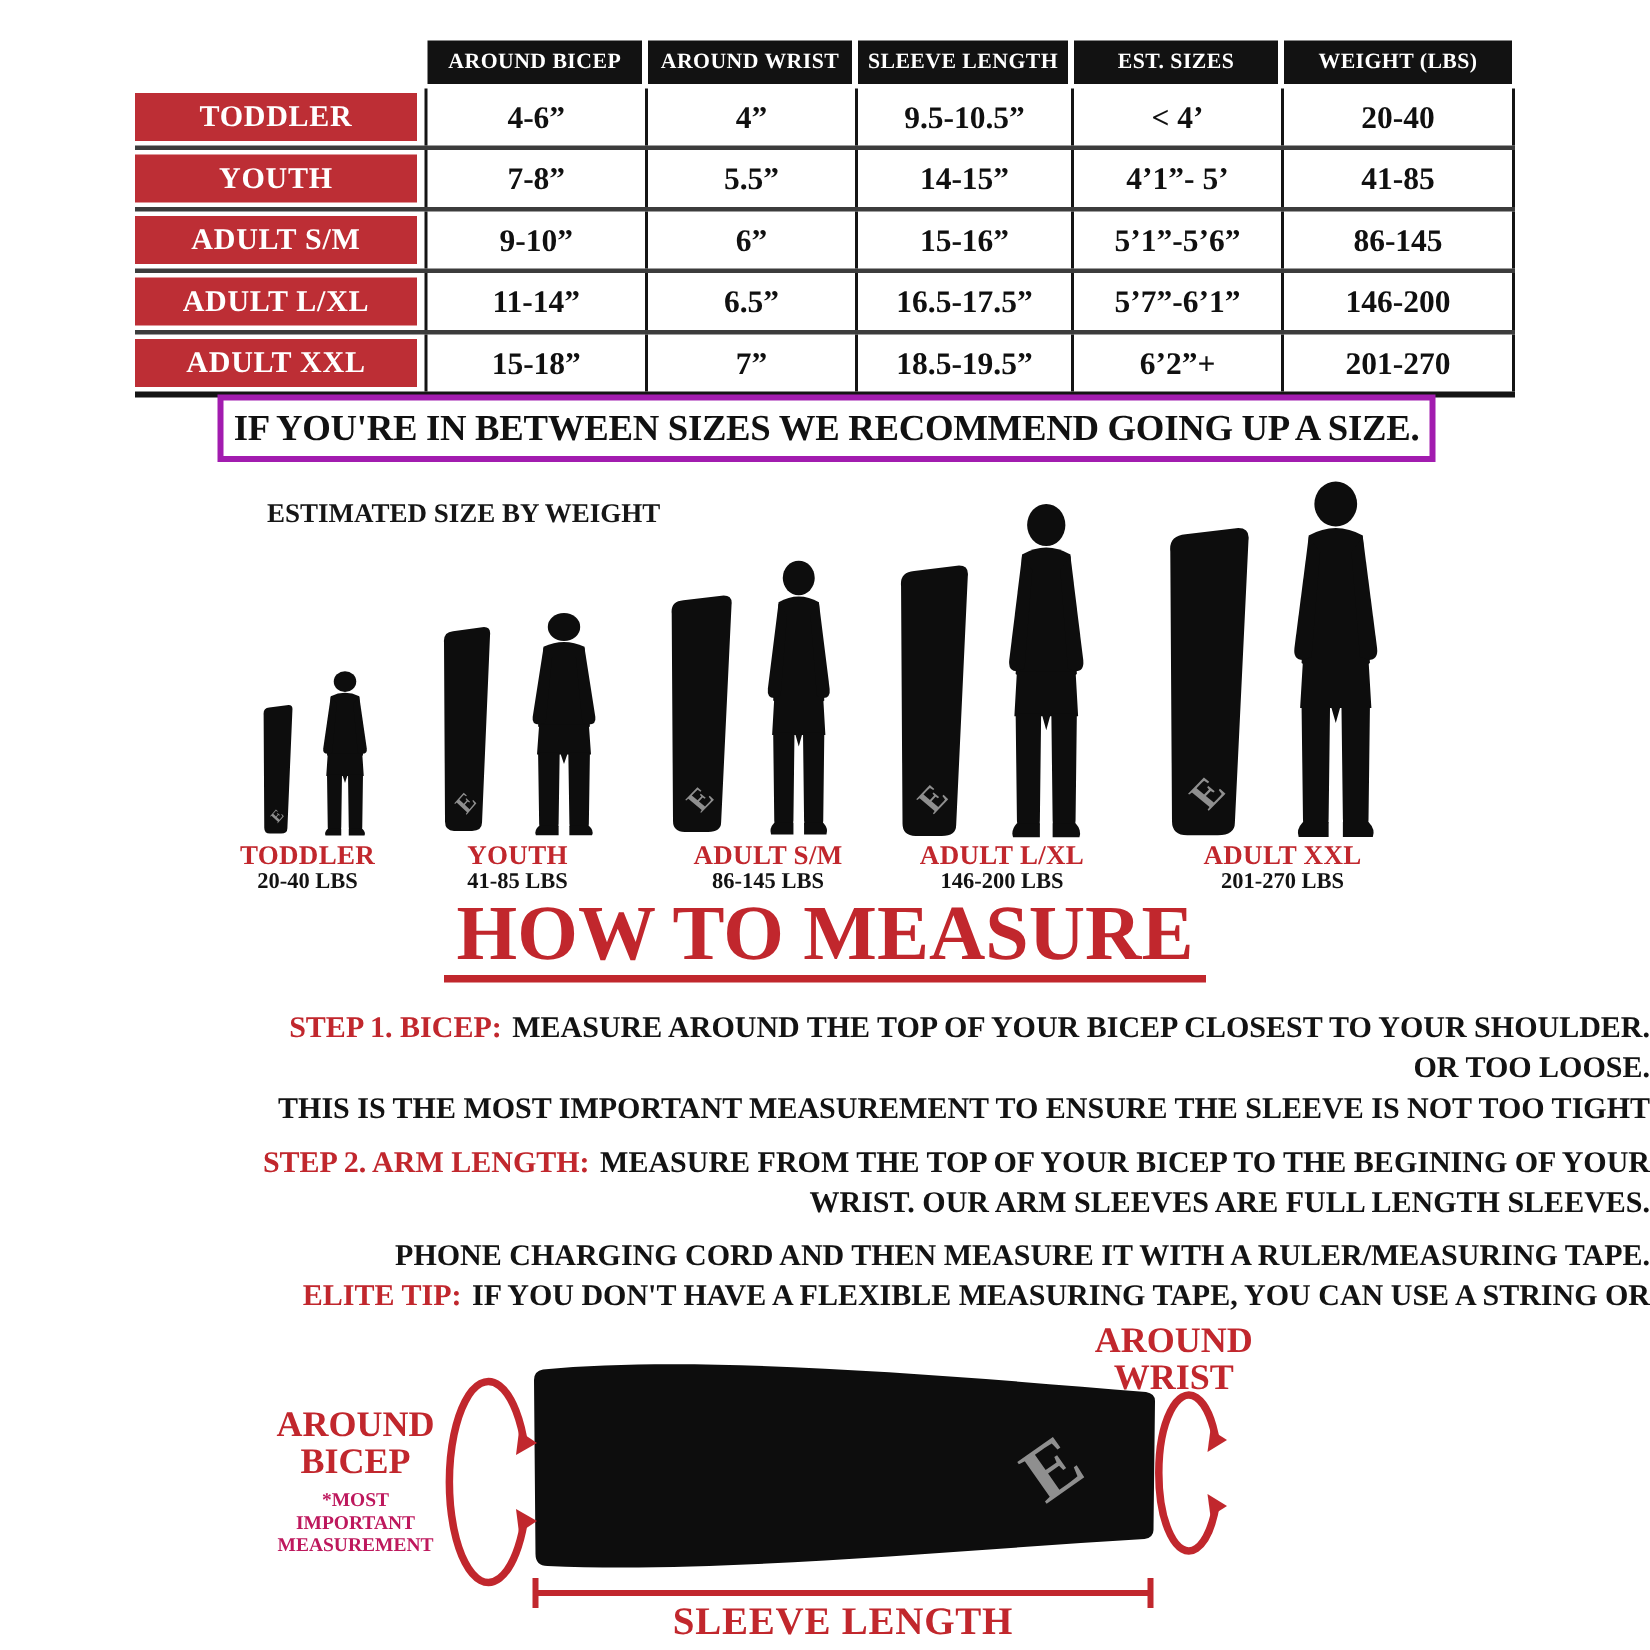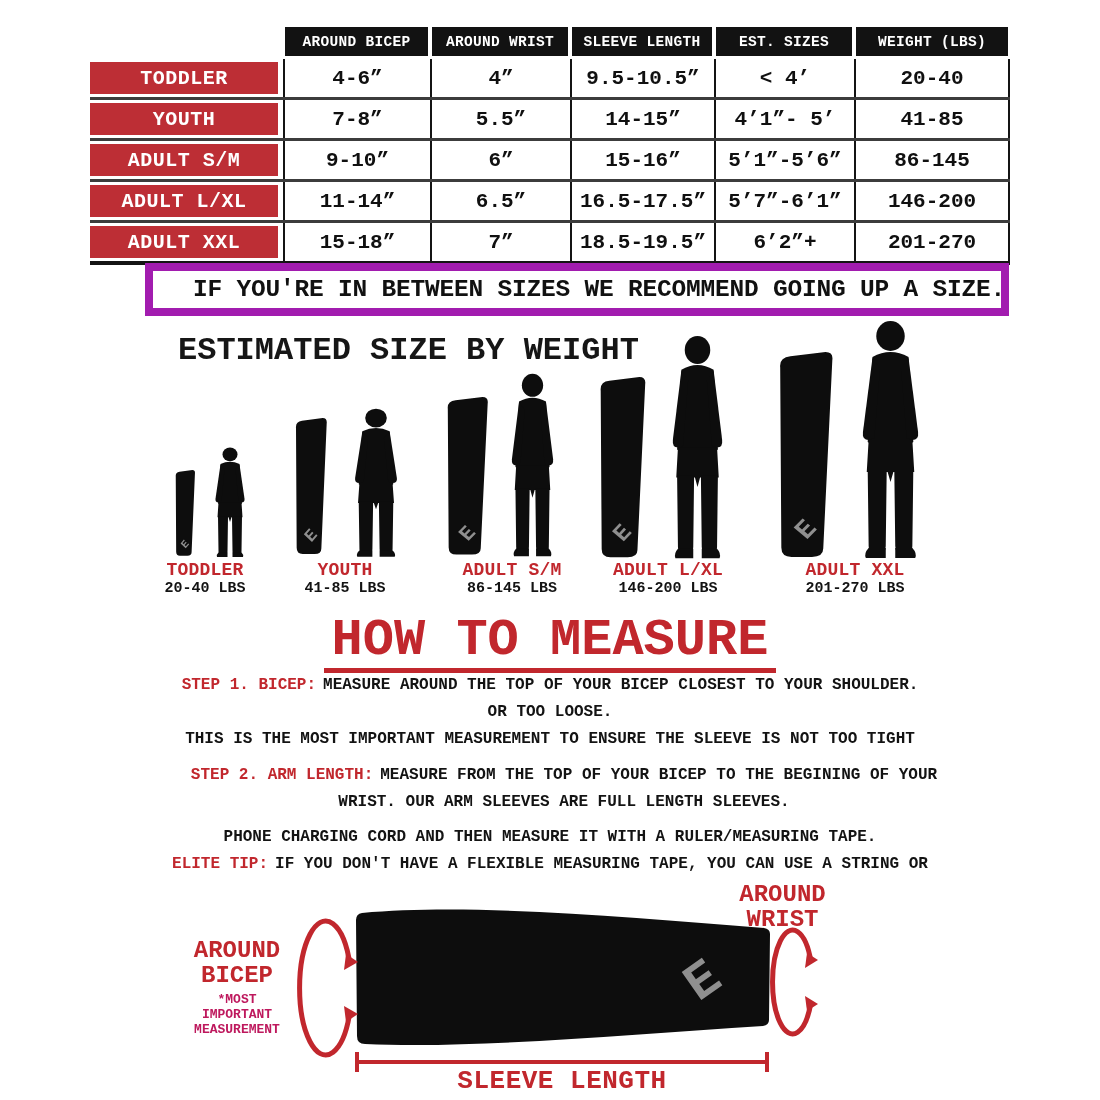--- a/index.html
+++ b/index.html
@@ -1,50 +1,50 @@
 <!DOCTYPE html>
 <html><head>
 <meta charset="utf-8">
 <style>
   html,body{margin:0;padding:0;background:#ffffff;}
   .page{position:relative;width:1100px;height:1100px;background:#fff;overflow:hidden;
-        font-family:Liberation Mono, monospace;font-weight:bold;color:#131313;}
+        font-family:Liberation Serif, serif;font-weight:bold;color:#131313;}
 
   
   .size-table{position:absolute;left:90px;top:27px;width:920px;}
   .thead,.trow{display:grid;grid-template-columns:193px 147px 140px 144px 140px 156px;}
   .thead{margin-bottom:3px;}
   .thead .h{background:#121212;color:#fff;margin:0 2px;height:29px;display:flex;
             align-items:center;justify-content:center;font-size:14.5px;letter-spacing:.3px;}
   .thead .corner{background:transparent;}
   .trow{height:38px;border-bottom:3px solid #3c3c3c;}
   .trow:last-child{border-bottom:4px solid #141414;}
   .trow .lbl{background:#bd2e35;color:#fff;margin:3px 5px 3px 0;display:flex;
              align-items:center;justify-content:center;font-size:20px;letter-spacing:.5px;}
   .trow .val{border-left:2px solid #141414;display:flex;align-items:center;
              justify-content:center;font-size:21px;color:#101010;}
   .trow .val:last-child{border-right:2px solid #141414;text-align:center;}
 
   
-  .banner{position:absolute;left:145px;top:263px;width:804px;height:37px;border:8px solid #a21caf;
-          display:flex;align-items:center;justify-content:center;padding-left:44px;}
+  .banner{position:absolute;left:145px;top:263px;width:804px;height:37px;border:4px solid #a21caf;
+          display:flex;align-items:center;justify-content:center;}
   .banner span{font-size:24.5px;color:#111;letter-spacing:-.2px;white-space:nowrap;}
 
   
-  .est-title{position:absolute;left:178px;top:332px;font-size:32px;color:#161616;letter-spacing:0;}
+  .est-title{position:absolute;left:178px;top:332px;font-size:18px;color:#161616;letter-spacing:0;}
   .figures{position:absolute;left:150px;top:315px;width:810px;height:250px;}
   .fig-label{position:absolute;width:150px;text-align:center;top:561px;}
   .fig-label .size{color:#c1272d;font-size:18px;line-height:19px;letter-spacing:.2px;}
   .fig-label .weight{color:#131313;font-size:15px;line-height:17px;}
 
   
-  .htm-wrap{position:absolute;left:0;right:0;top:615px;text-align:center;}
+  .htm-wrap{position:absolute;left:0;right:0;top:597px;text-align:center;}
   .htm-wrap span{display:inline-block;font-size:52px;line-height:52px;color:#c1272d;
                  border-bottom:5px solid #c1272d;padding:0 8px 1px;}
-  .step{position:absolute;left:0;right:0;text-align:center;font-size:16px;line-height:27px;color:#131313;}
+  .step{position:absolute;left:0;right:0;text-align:right;font-size:20px;line-height:27px;color:#131313;}
   .step .lead{color:#c1272d;margin-right:7px;}
   .step1{top:672px;} .step2{top:762px;padding-left:28px;} .step3{top:824px;}
 
   
   .measure-diagram{position:absolute;left:150px;top:880px;width:800px;height:220px;}
   .dg-label{position:absolute;text-align:center;color:#c1272d;}
   .lbl-bicep{left:157px;top:938px;width:160px;font-size:24px;line-height:25px;}
   .lbl-bicep-note{left:182px;top:992px;width:110px;font-size:13px;line-height:15px;color:#be185d;}
   .lbl-wrist{left:705px;top:882px;width:155px;font-size:24px;line-height:25px;}
   .lbl-sleevelen{left:412px;top:1066px;width:300px;font-size:26px;letter-spacing:.5px;}

